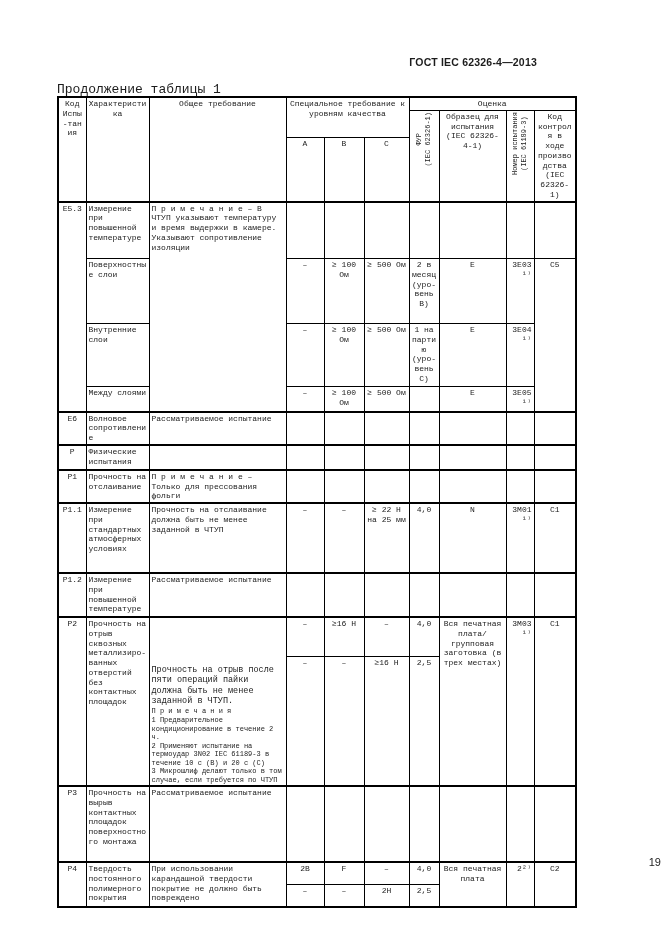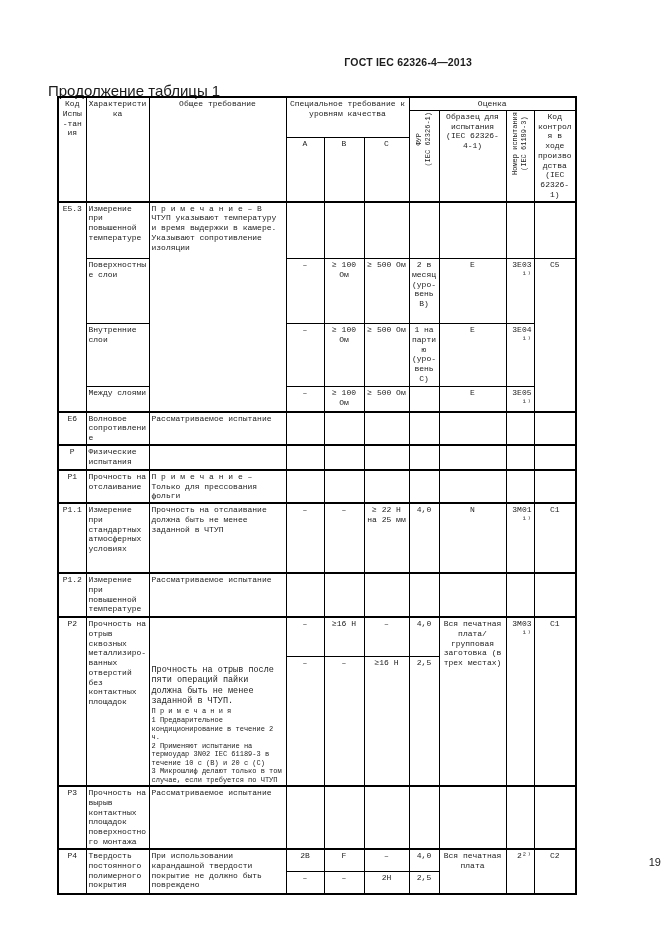--- a/index.html
+++ b/index.html
@@ -5,27 +5,28 @@
   html,body { margin:0; padding:0; }
   body {
     width:661px; height:936px;
     background:#ffffff;
     font-family:"Liberation Sans", sans-serif;
     color:#1c1c1c;
     position:relative;
     -webkit-font-smoothing:antialiased;
   }
   .doc-header {
-    position:absolute; top:56px; left:0; width:472px;
+    position:absolute; top:56px; left:0; width:537px;
     text-align:right; font-weight:bold; font-size:10.5px;
     letter-spacing:0.2px;
   }
   .caption {
-    position:absolute; top:82px; left:48px;
-    font-size:15px;
+    position:absolute; top:82px; left:57px;
+    font-size:13px;
+    font-family:Liberation Mono, monospace;
   }
   table.main {
     position:absolute; top:96px; left:57px;
     width:518px;
     border-collapse:collapse;
     table-layout:fixed;
     border:2px solid #000;
     font-family:Liberation Mono, monospace;
   }
   table.main td {
@@ -242,21 +243,21 @@
       <td class="c-num" rowspan="2">3M03¹⁾</td>
       <td class="c-ctrl" rowspan="2">C1</td>
     </tr>
     <tr style="height:92px">
       <td class="c-val">–</td>
       <td class="c-val">–</td>
       <td class="c-val">≥16 Н</td>
       <td class="c-fur">2,5</td>
     </tr>
 
-    <tr class="grp" style="height:63px">
+    <tr class="grp" style="height:76px">
       <td class="c-code">P3</td>
       <td class="c-char">Прочность на вырыв контактных площадок поверхностного монтажа</td>
       <td class="c-gen">Рассматриваемое испытание</td>
       <td></td>
         <td></td>
       <td></td>
         <td></td>
       <td></td>
         <td></td>
       <td></td>

